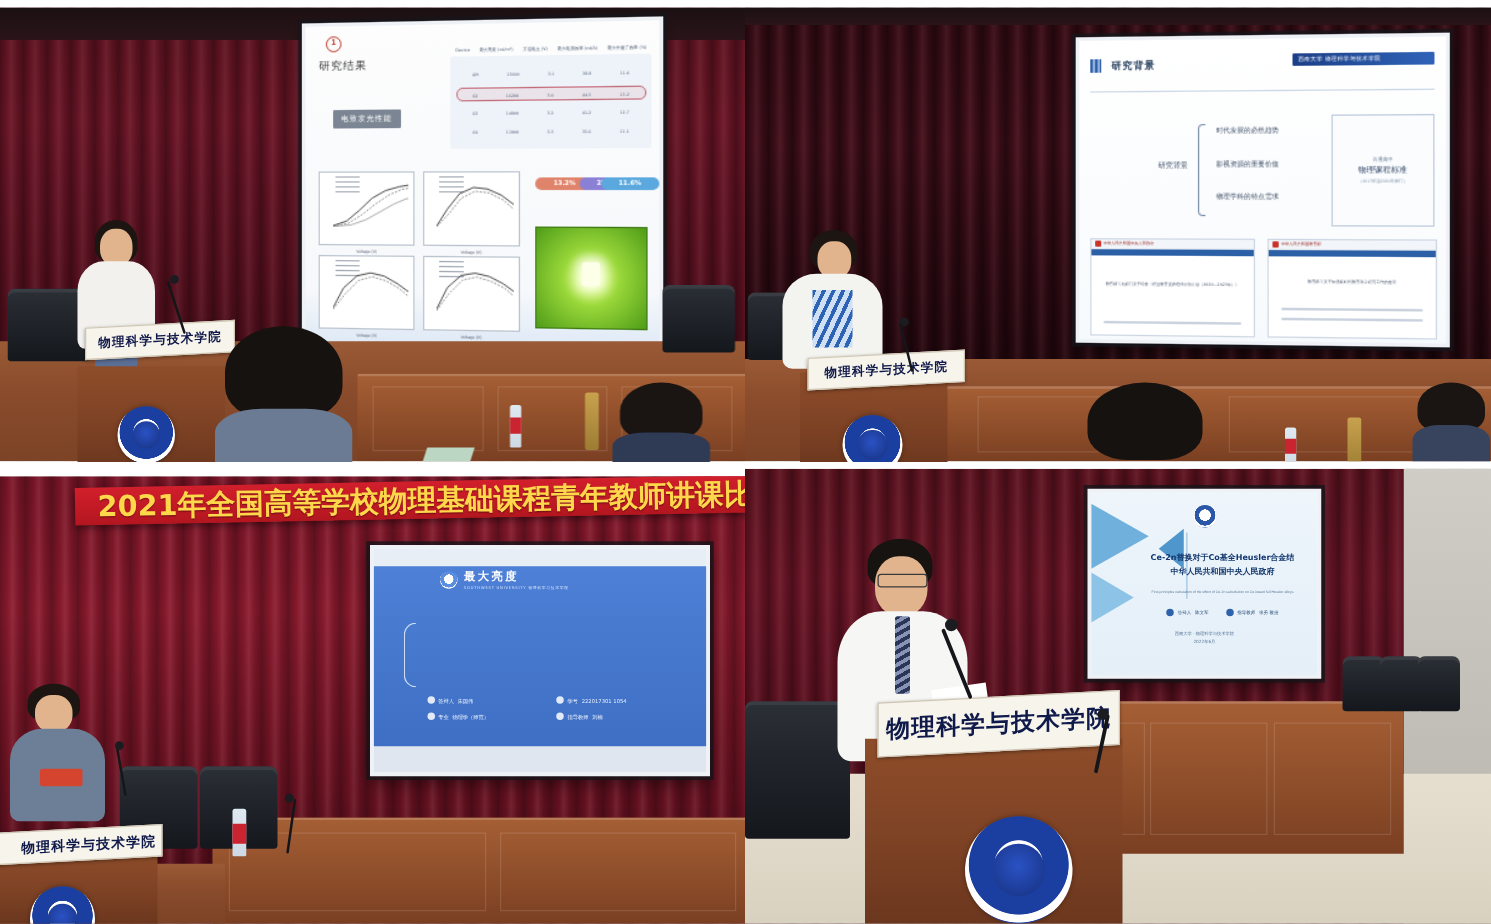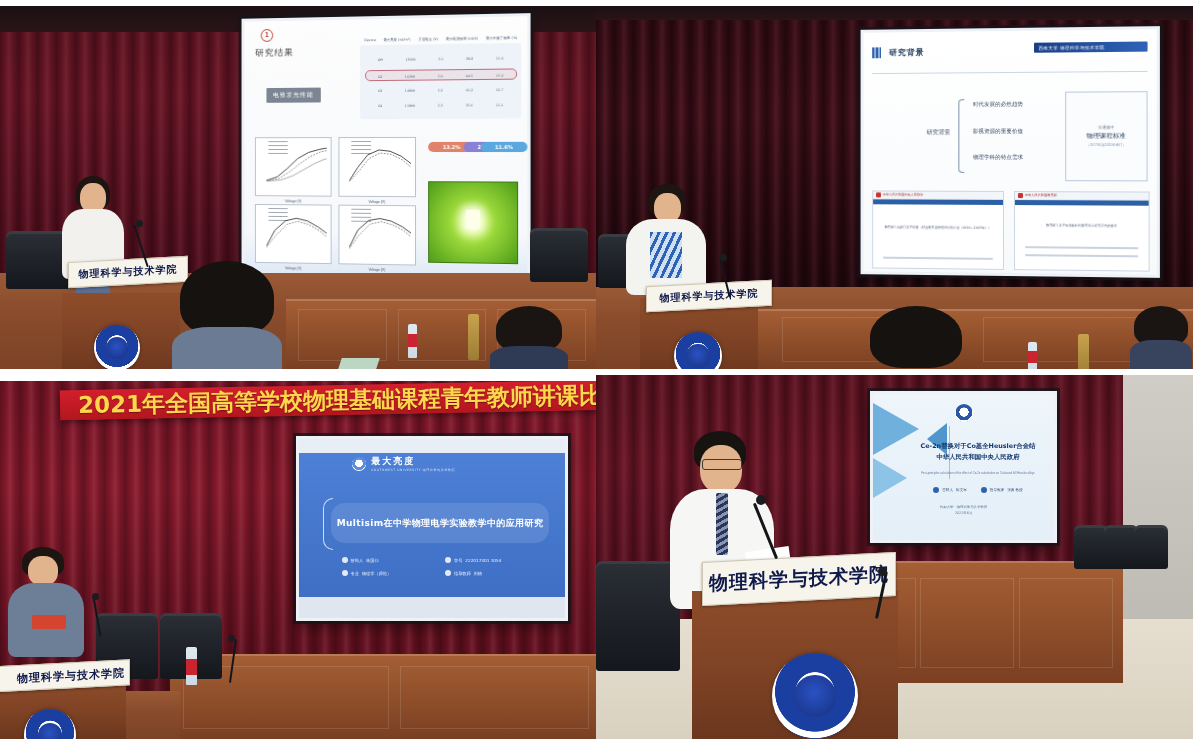--- a/index.html
+++ b/index.html
@@ -438,23 +438,20 @@
             <div class="slide slideC">
               <div class="cbody"></div>
               <div class="ulogo">
                 <div class="useal"></div>
                 <div>
                   <div class="uname">最大亮度</div>
                   <div class="usub">SOUTHWEST UNIVERSITY  物理科学与技术学院</div>
                 </div>
               </div>
               <div class="lbrace"></div>
-              <div class="tbox">
-                <span>Multisim在中学物理电学实验教学中的应用研究</span>
-              </div>
               <div class="meta">
                 <div class="m">
                   <span class="dot"></span>
                   <span>答辩人</span>
                   <span>朱国伟</span>
                 </div>
                 <div class="m">
                   <span class="dot"></span>
                   <span>学号</span>
                   <span>222017301 1054</span>

